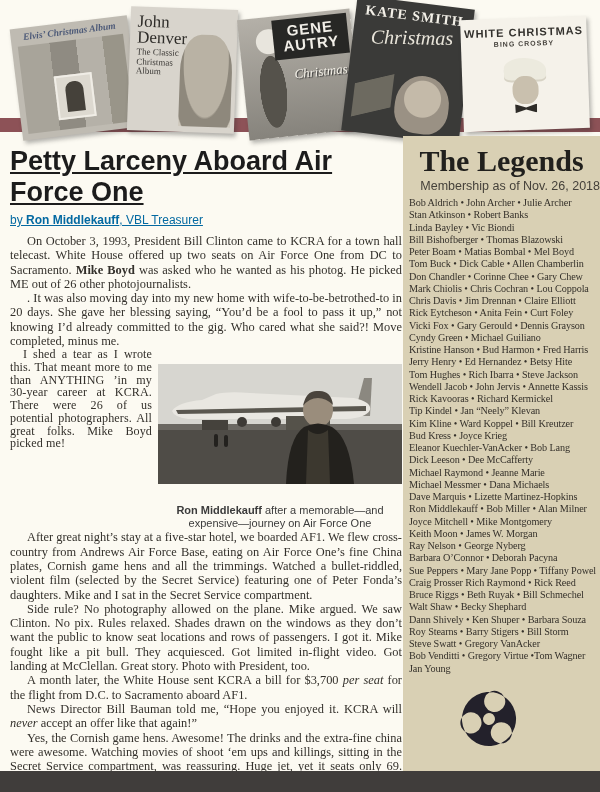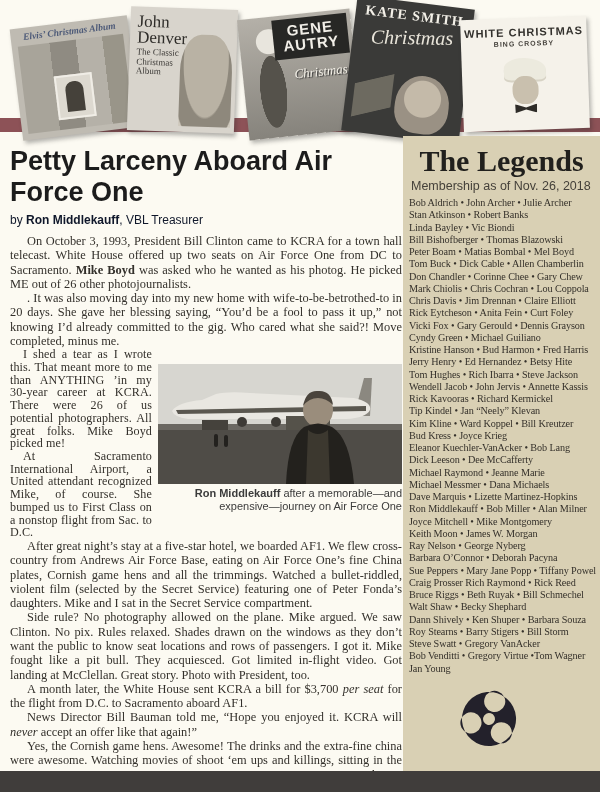--- a/index.html
+++ b/index.html
@@ -39,35 +39,35 @@
   .a5{left:462px;top:18px;width:126px;height:112px;transform:rotate(-2deg);background:#f5f2ea;}
   .a5 .album-t1{display:block;font:bold 11px "Liberation Sans",sans-serif;color:#32302c;text-align:center;margin-top:8px;letter-spacing:1px;}
   .a5 .album-t2{display:block;font:bold 7px "Liberation Sans",sans-serif;color:#47443e;text-align:center;margin-top:2px;letter-spacing:1px;}
   .a5 .bing{position:absolute;left:38px;top:40px;width:50px;height:62px;}
   .a5 .bing .hat{position:absolute;left:4px;top:0;width:42px;height:22px;background:#eceade;border-radius:50% 60% 20% 20%;box-shadow:0 2px 0 #d7d3c5;}
   .a5 .bing .head{position:absolute;left:12px;top:18px;width:26px;height:28px;border-radius:45%;background:#c9c0ae;}
   .a5 .bing .bow{position:absolute;left:14px;top:46px;width:22px;height:9px;background:#2e2c28;clip-path:polygon(0 0,50% 40%,100% 0,100% 100%,50% 60%,0 100%);}
 
   
   .article{position:absolute;left:10px;top:146px;width:392px;z-index:3;}
-  .headline{margin:0 15px 5px 0;font:bold 27px "Liberation Sans",sans-serif;color:#1c1c1c;letter-spacing:0;}
-  .byline{font:12px "Liberation Sans",sans-serif;color:#0f172a;margin-bottom:7px;}
+  .headline{margin:0 15px 5px 0;font:bold 27px "Liberation Sans",sans-serif;color:#1c1c1c;letter-spacing:0;text-decoration:underline;}
+  .byline{font:12px "Liberation Sans",sans-serif;color:#0369a1;margin-bottom:7px;text-decoration:underline;}
   .byline b{font-weight:bold;}
   .body-p{margin:0;font-size:12.4px;line-height:14.3px;text-align:justify;color:#33302b;text-indent:17px;}
   .photo-row{display:flex;align-items:flex-start;}
   .left-col{width:142px;flex:0 0 142px;}
   .left-col .body-p{font-size:12.1px;line-height:12.7px;text-indent:13px;letter-spacing:.1px;}
   .photo-fig{width:244px;margin-left:6px;padding-top:16px;}
   .photo-frame{width:244px;height:120px;background:#cfcdc7;}
-  .photo-caption{margin-top:3px;text-align:right;font:11px/13px "Liberation Sans",sans-serif;color:#3b3b3b;}
+  .photo-caption{margin-top:20px;text-align:center;font:11px/13px "Liberation Sans",sans-serif;color:#3b3b3b;}
 
   
   .sidebar{position:absolute;left:403px;top:136px;width:197px;height:635px;background:#d9d0b4;z-index:2;}
   .legends-title{margin:8px 0 0 0;text-align:center;font:bold 30px "Liberation Serif",serif;color:#21201d;}
-  .legends-sub{margin:1px 0 4px 8px;font:12.5px "Liberation Sans",sans-serif;color:#45413a;}
+  .legends-sub{margin:1px 0 4px 8px;font:12.5px "Liberation Sans",sans-serif;color:#45413a;text-align:right;}
   .member-list{padding:0 4px 0 6px;}
   .member-line{font-size:10.2px;line-height:12.25px;color:#34302a;white-space:nowrap;overflow:hidden;letter-spacing:-0.1px;}
   .adapter{position:absolute;left:52px;top:550px;width:68px;height:66px;}
 
   
   .bottom-bar{position:absolute;left:0;top:771px;width:600px;height:21px;background:#403d3b;z-index:4;}
 </style>
 </head>
 <body>
 
@@ -115,21 +115,20 @@
     <div class="byline"><span>by </span><b>Ron Middlekauff</b><span>, VBL Treasurer</span></div>
 
     <div id="article-top">
         <p class="body-p"><span>On October 3, 1993, President Bill Clinton came to KCRA for a town hall telecast. White House offered up two seats on Air Force One from DC to Sacramento. </span><span style="font-weight: bold;">Mike Boyd</span><span> was asked who he wanted as his photog. He picked ME out of 26 other photojournalists.</span></p>
         <p class="body-p"><span>. It was also moving day into my new home with wife-to-be-betrothed-to in 20 days. She gave her blessing saying, “You’d be a fool to pass it up,” not knowing I’d already committed to the gig. Who cared what she said?! Move completed, minus me.</span></p>
       </div>
 
     <div class="photo-row">
       <div class="left-col" id="article-left">
           <p class="body-p"><span>I shed a tear as I wrote this. That meant more to me than ANYTHING ’in my 30-year career at KCRA. There were 26 of us potential photographers. All great folks. Mike Boyd picked me!</span></p>
-          <p class="body-p"><span>At Sacramento International Airport, a United attendant recognized Mike, of course. She bumped us to First Class on a nonstop flight from Sac. to D.C.</span></p>
         </div>
       <figure class="photo-fig" style="margin:0 0 0 6px;padding-top:16px;">
         <div class="photo-frame">
           <svg width="244" height="120" viewBox="0 0 244 120">
             <rect x="0" y="0" width="244" height="64" fill="#d7d6d0"></rect>
             <rect x="0" y="64" width="244" height="56" fill="#4f4c47"></rect>
             <rect x="0" y="60" width="244" height="6" fill="#6b6862"></rect>
 
             <polygon points="196,52 212,52 214,14 206,14" fill="#8b8880"></polygon>
             <path d="M14,47 Q20,38 44,36 L58,30 Q70,27 92,29 L196,34 Q214,38 212,46 Q208,54 188,55 L30,55 Q16,53 14,47 Z" fill="#e9e7e1"></path>

